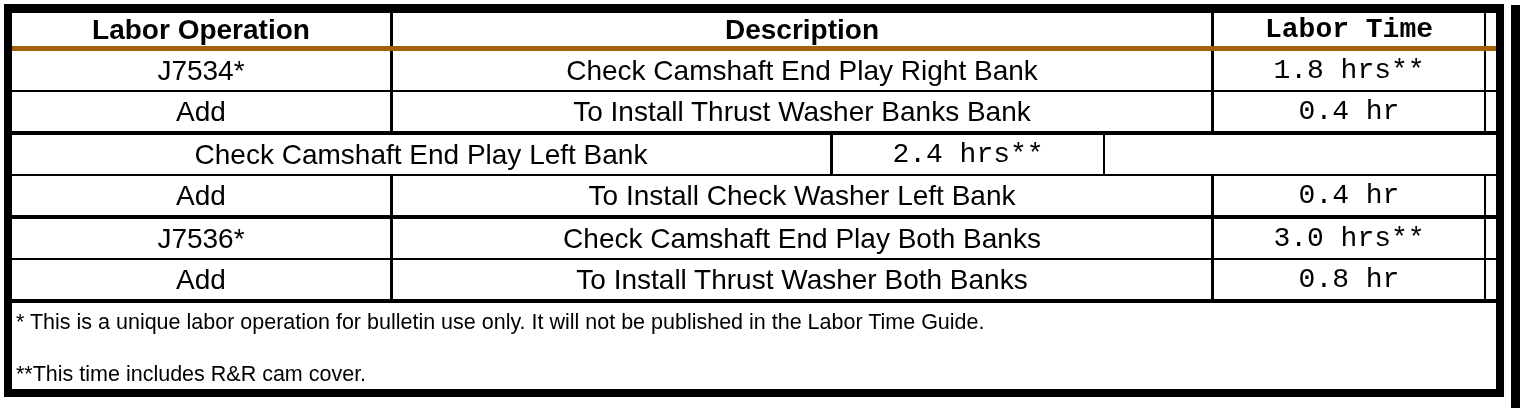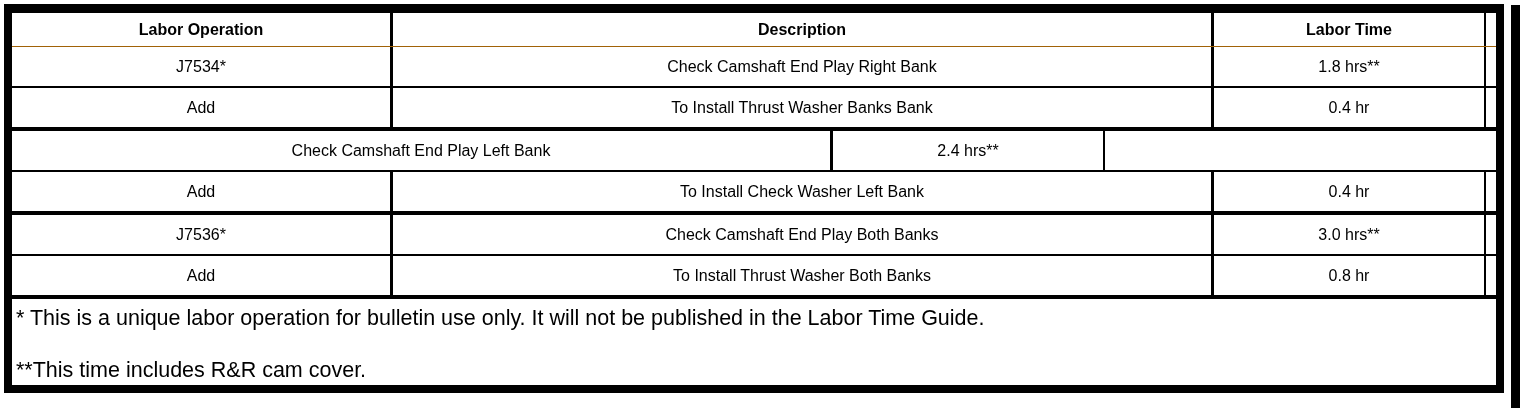--- a/index.html
+++ b/index.html
@@ -18,36 +18,36 @@
     left: 4px;
     top: 4px;
     width: 1484px;           
     border: 8px solid #000;
     border-top-width: 9px;   
     background: #fff;
   }
   .row { display: flex; }
   .row.header { height: 33px; }
   .row.data { height: 39px; }
-  .bt5 { border-top: 1px solid #a16207; }
+  .bt5 { border-top: 5px solid #a16207; }
   .bt4 { border-top: 4px solid #000; }
   .bt2 { border-top: 2px solid #000; }
   .cell {
     display: flex;
     align-items: center;
     justify-content: center;
-    font-size: 16px;
+    font-size: 28px;
     line-height: 1;
     white-space: nowrap;
     overflow: hidden;
     text-align: right;
   }
   .c1 { width: 378px; border-right: 3px solid #000; }
   .c2 { width: 818px; border-right: 3px solid #000; }
-  .c3 { width: 270px; border-right: 2px solid #000; }
+  .c3 { width: 270px; border-right: 2px solid #000; font-family: Liberation Mono, monospace; }
   .c4 { flex: 1; }           
   .header .cell { font-weight: bold; }
   .footnotes {
     border-top: 4px solid #000;
     height: 90px;
     box-sizing: border-box;
     padding: 7px 10px 12px 4px;
     font-size: 21.5px;
     line-height: 1.15;
   }

